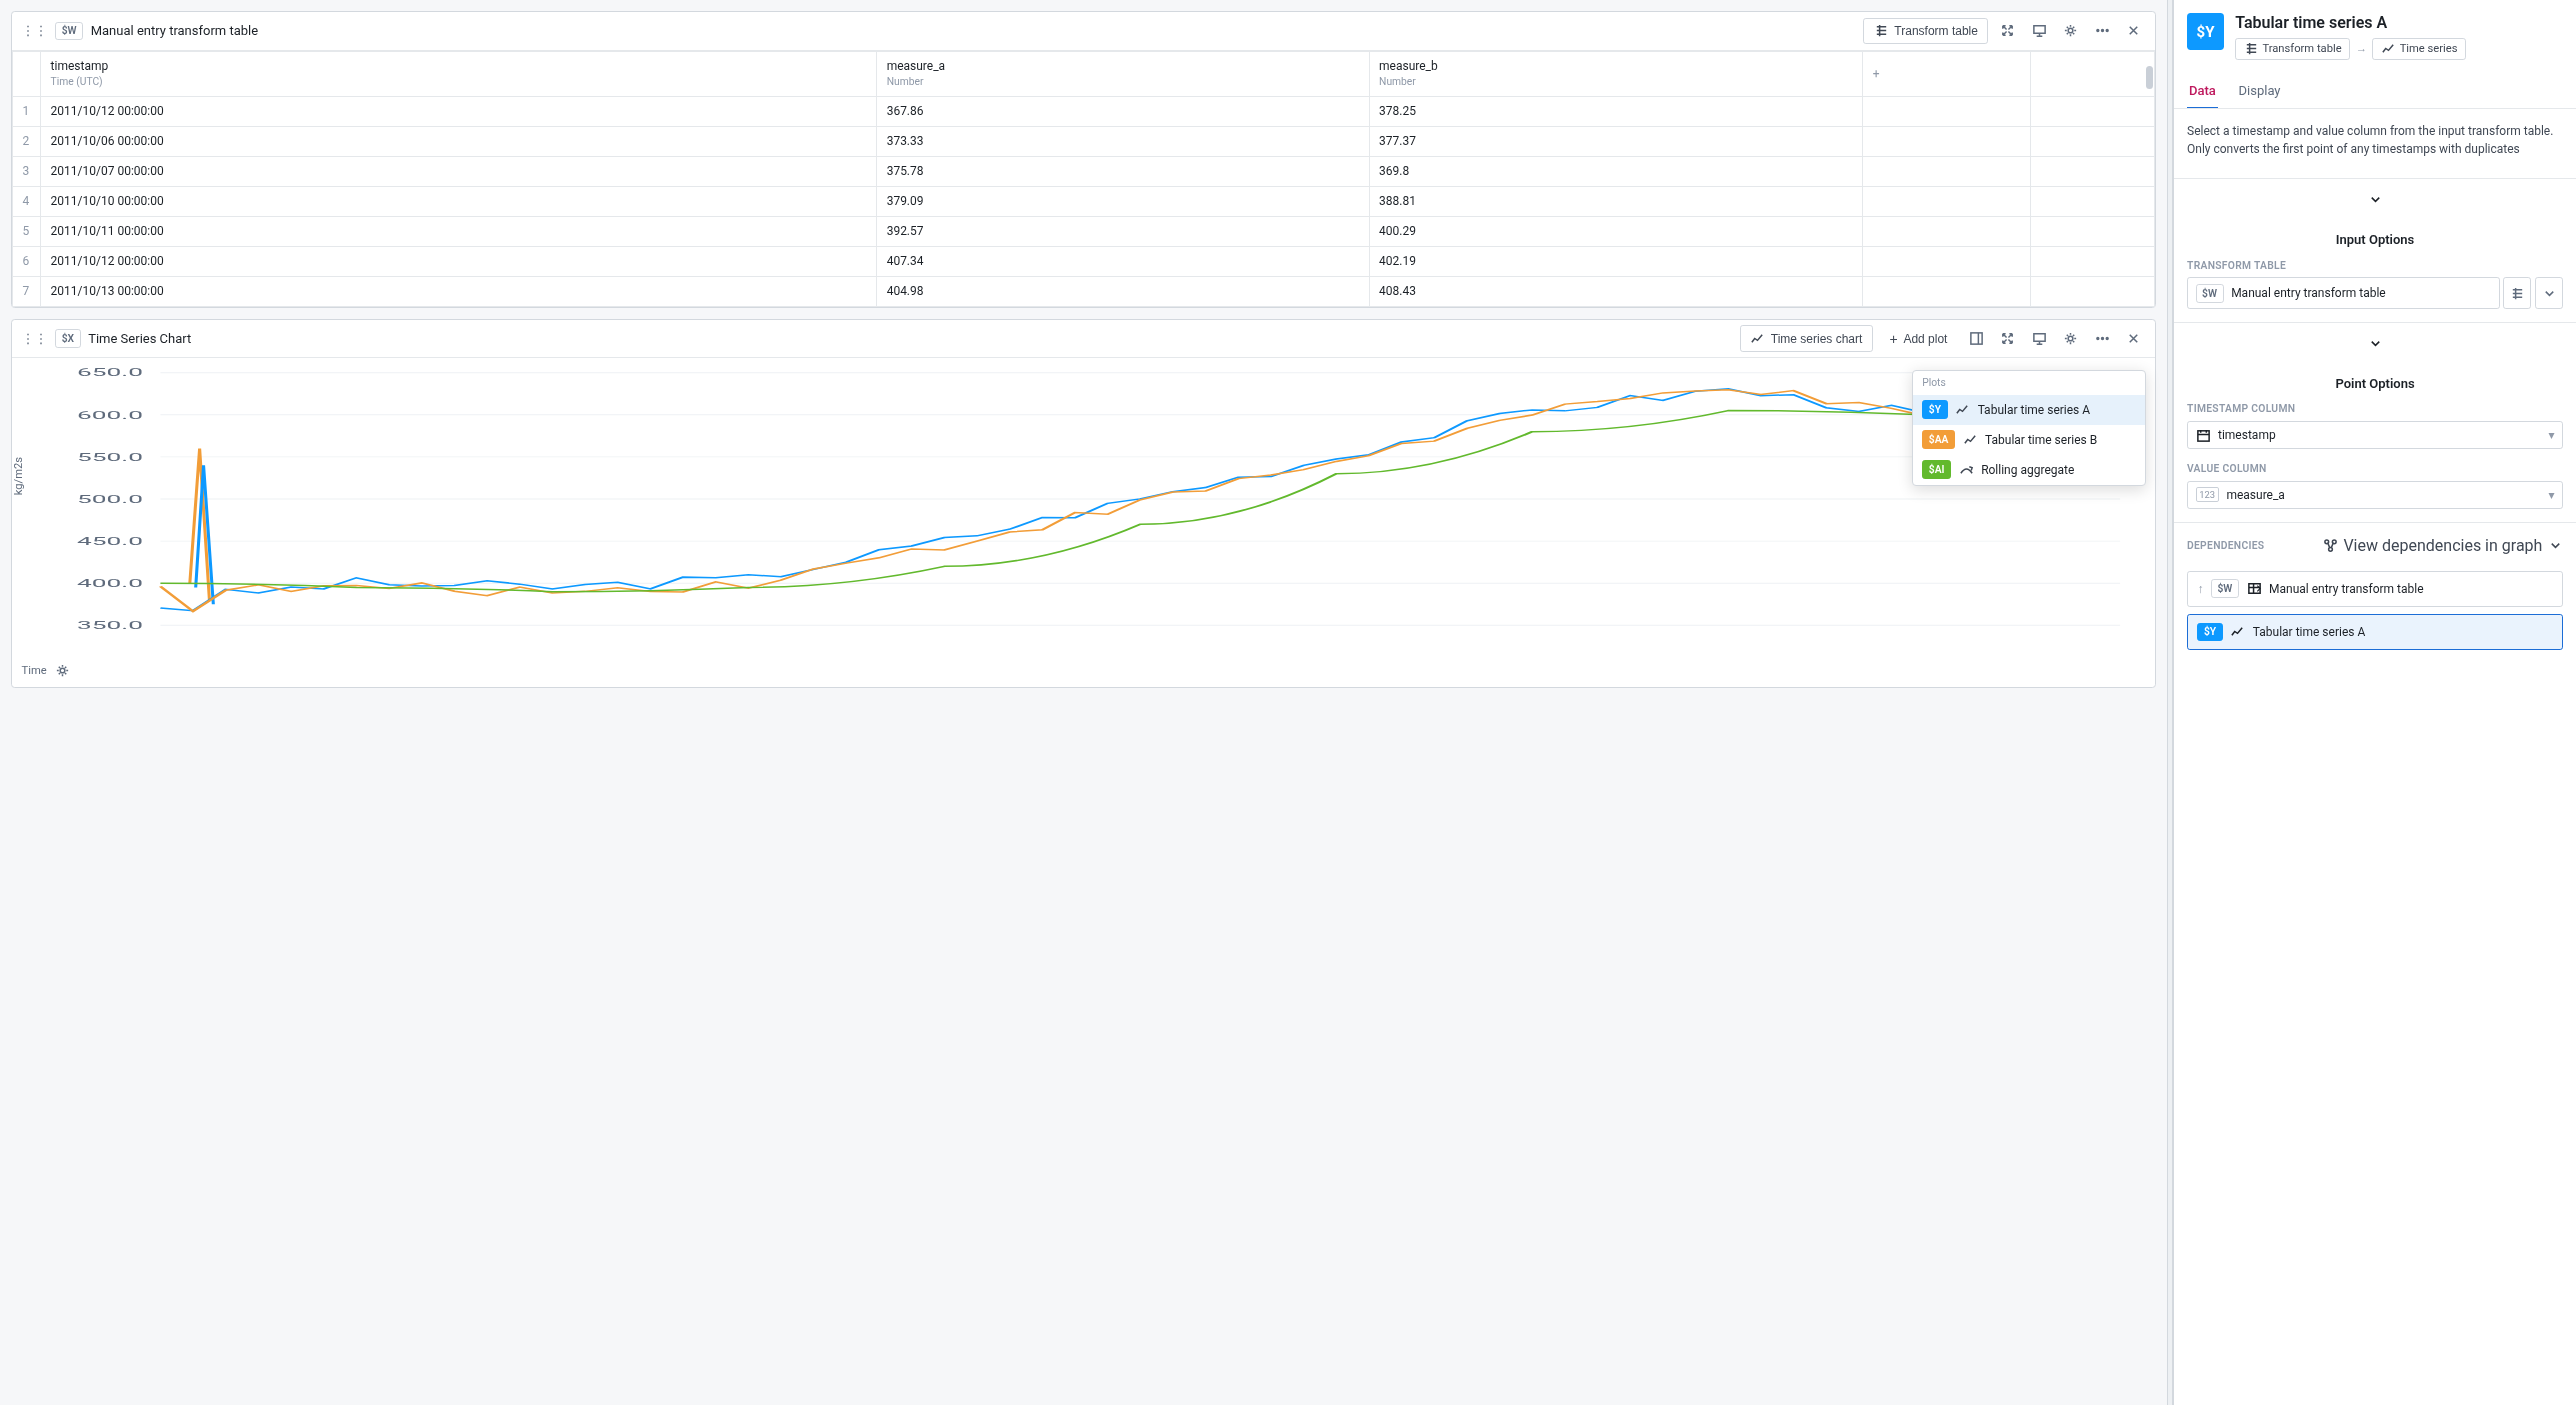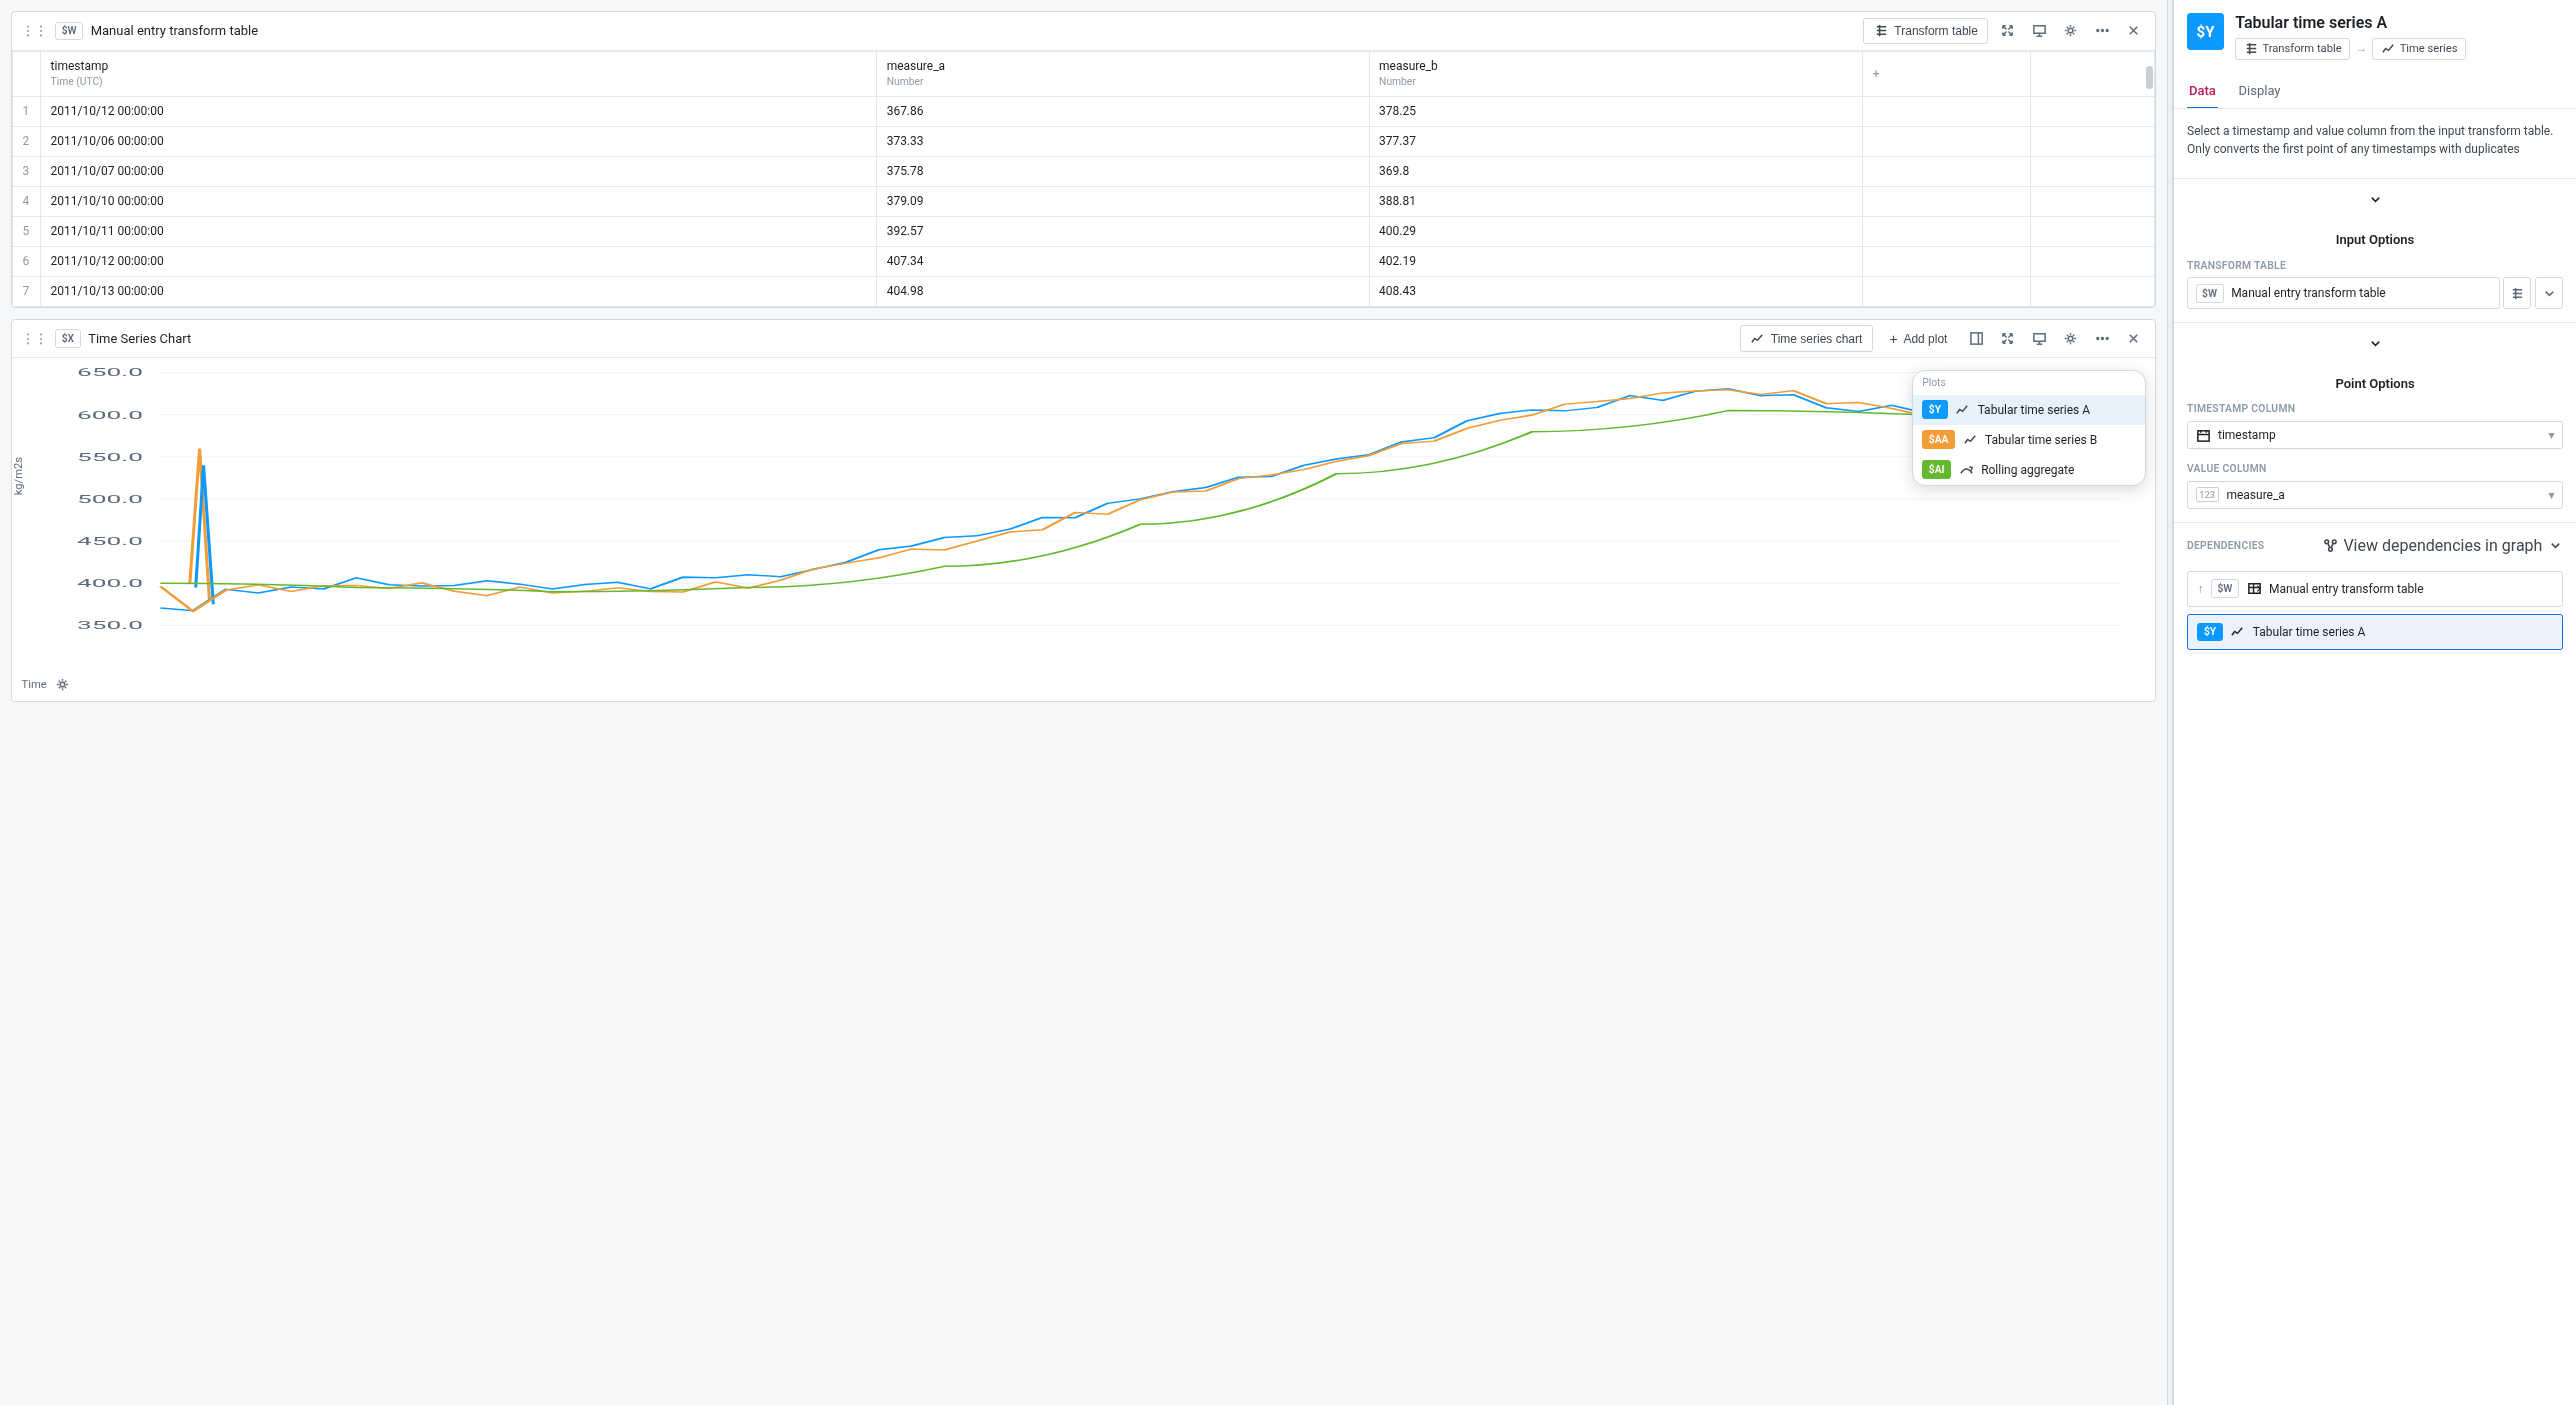--- a/index.html
+++ b/index.html
@@ -24,24 +24,24 @@
 .data-table th, .data-table td { border: 0.9px solid #e5e8eb; padding: 7.5px 9.4px; text-align: left; font-size: 12px; font-weight: 400; }
 .data-table th { background: #fff; }
 .data-table th .col-type { display: block; font-size: 10.3px; color: #8f99a8; margin-top: 1.9px; }
 .row-num { width: 28px; text-align: center; color: #8f99a8; font-size: 11.2px; background: #fff; }
 .add-col { text-align: center; color: #8f99a8; }
 
 
 .chart-body { position: relative; padding: 9.4px 13px 5.6px 28px; height: 300px; }
 .chart-svg { width: 100%; height: 262px; }
 .y-axis-label { position: absolute; left: 5.6px; top: 50%; transform: rotate(-90deg) translateX(50%); transform-origin: left; font-size: 11.2px; color: #5f6b7c; }
-.chart-footer { display: flex; align-items: center; padding: 3.7px 9.4px 7.5px; gap: 7.5px; font-size: 11.2px; color: #5f6b7c; margin-top: 14px; }
+.chart-footer { display: flex; align-items: center; padding: 3.7px 9.4px 7.5px; gap: 7.5px; font-size: 11.2px; color: #5f6b7c; }
 .x-ticks { flex: 1; display: flex; justify-content: space-between; font-size: 11.2px; color: #5f6b7c; padding: 0 28px; }
 
-.plots-popover { position: absolute; right: 9.4px; top: 11.2px; width: 234px; background: #fff; border: 0.9px solid #d3d8de; border-radius: 13px; box-shadow: 0 3.7px 15px rgba(0,0,0,0.14); }
+.plots-popover { position: absolute; right: 9.4px; top: 11.2px; width: 234px; background: #fff; border: 0.9px solid #d3d8de; border-radius: 4px; box-shadow: 0 3.7px 15px rgba(0,0,0,0.14); }
 .plots-popover .pop-title { padding: 5.6px 9.4px; font-size: 10.3px; color: #8f99a8; }
 .plot-item { display: flex; align-items: center; gap: 7.5px; padding: 5.6px 9.4px; cursor: pointer; }
 .plot-item.selected { background: #e6f1fb; }
 .mini-icon { font-size: 12px; color: #404854; }
 
 
 .sidebar { width: 403px; background: #fff; border-left: 0.9px solid #d3d8de; display: flex; flex-direction: column; overflow: auto; }
 .side-header { display: flex; gap: 11.2px; padding: 13px; align-items: flex-start; }
 .big-badge { width: 37px; height: 37px; background: #0d99ff; color: #fff; border-radius: 3.7px; display: flex; align-items: center; justify-content: center; font-weight: 700; font-size: 15px; }
 .side-title { font-size: 16px; font-weight: 600; margin-bottom: 5.6px; }

